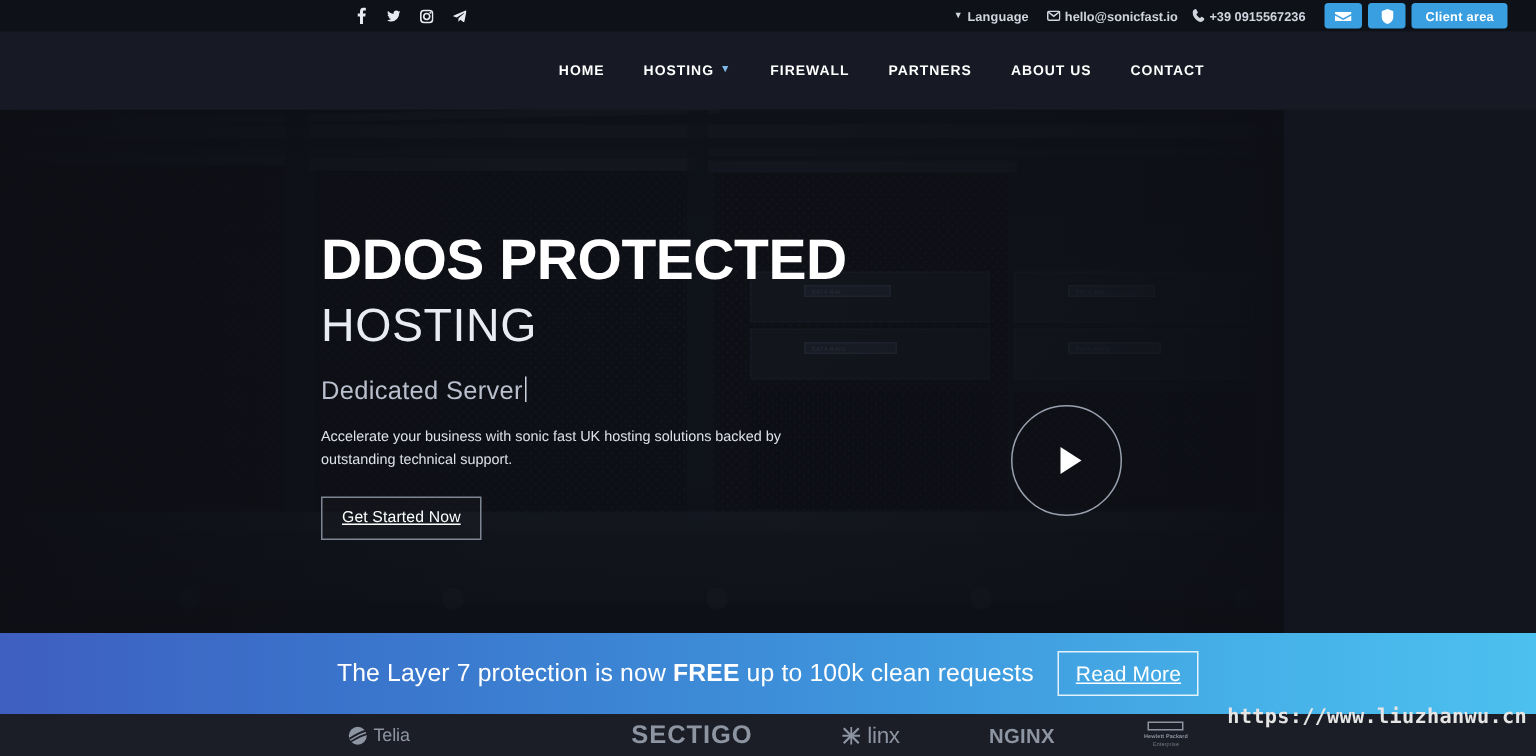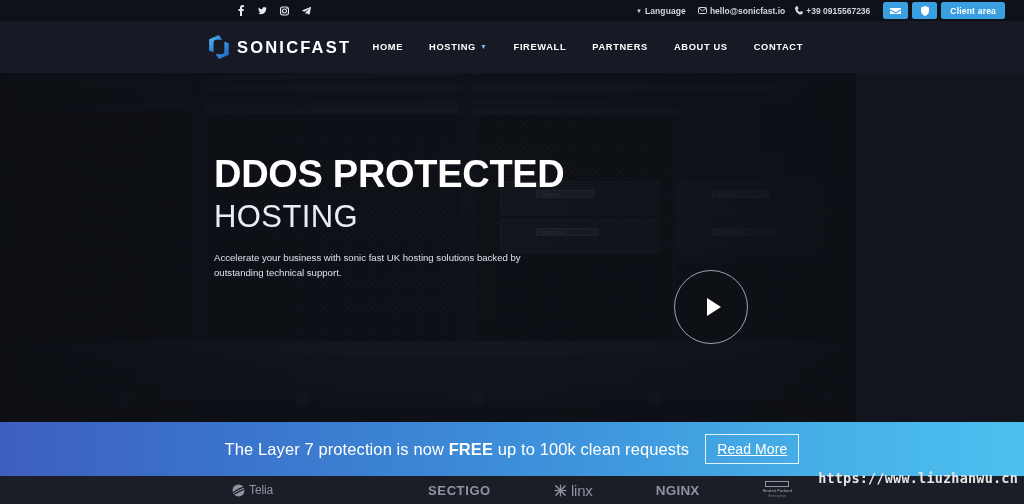--- a/index.html
+++ b/index.html
@@ -164,21 +164,21 @@
     position:absolute; top:476px; left:0; width:1024px; height:28px;
     background:#1b1e26; display:flex; align-items:center; z-index:20;text-align:center;
   }
   .plogos {
     position:absolute; left:232px; width:560px; height:28px;
     display:flex; align-items:center; justify-content:space-between;
   }
   .plogo { color:#8d94a2; display:flex; align-items:center; gap:4px; }
   .plogo.telia { font-size:12px; letter-spacing:-.1px; }
   .plogo.cpanel { font-size:10px; font-weight:bold; font-style:italic; letter-spacing:-.6px;margin-top:36px; }
-  .plogo.sectigo { font-size:13px; font-weight:bold; letter-spacing:.6px; }
+  .plogo.sectigo { font-size:17px; font-weight:bold; letter-spacing:.6px; }
   .plogo.linx { font-size:15px; font-weight:normal; letter-spacing:-.2px; }
   .plogo.nginx { font-size:13.5px; font-weight:bold; letter-spacing:.2px; }
   .hpe { display:flex; flex-direction:column; gap:2px; }
   .hpe .rect { width:24px; height:6px; border:1.3px solid #8d94a2; }
   .hpe .htxt { font-size:3.6px; color:#8d94a2; line-height:1.35; font-weight:bold; letter-spacing:.1px; }
   .hpe .htxt span { display:block; font-weight:normal; color:#767c89; }
 
   .watermark {
     position:absolute; right:6px; top:470px; z-index:60;
     color:#e5e5e5; font-size:13.5px; letter-spacing:.2px;
@@ -249,34 +249,20 @@
             <path fill="#fff" d="M4 0 0 1.5v3.3C0 7.3 1.7 9.3 4 10c2.3-.7 4-2.7 4-5.2V1.5z"></path>
           </svg>
       </div>
       <div class="tbtn client">
         <span>Client area</span>
       </div>
     </div>
   </div>
 
   <div class="navbar">
-    <div class="logo">
-      <svg class="mark" viewBox="0 0 22 24">
-        <defs>
-          <linearGradient id="lg" x1="0" y1="0" x2="1" y2="1">
-            <stop offset="0%" stop-color="#5fc8f5"></stop>
-            <stop offset="55%" stop-color="#2f84d8"></stop>
-            <stop offset="100%" stop-color="#1b5fb5"></stop>
-          </linearGradient>
-        </defs>
-        <path fill="url(#lg)" d="M11 0 1.2 4.2v11.2l4.4 2.1V7.4c0-1.6 1.3-2.6 2.9-2.6h5.7L11 0z"></path>
-        <path fill="url(#lg)" d="M11 24l9.8-4.2V8.6l-4.4-2.1v10.1c0 1.6-1.3 2.6-2.9 2.6H7.8L11 24z"></path>
-      </svg>
-      <span class="wordmark">SONICFAST</span>
-    </div>
 
     <div class="menu">
       <a href="#">
           <span>HOME</span>
         </a>
       <a href="#">
         <span>HOSTING</span>
         <span class="chev">▼</span>
       </a>
       <a href="#">
@@ -345,21 +331,26 @@
       <div class="screw" style="left:822px;top:318px;width:16px;height:16px;opacity:.7;"></div>
       <div class="label-chip" style="left:860px;top:314px;width:46px;height:9px;">C 2 1200 W</div>
       <div class="bar dk" style="left:0;top:334px;width:1024px;height:15px;"></div>
 
       <div class="hero-vignette"></div>
     </div>
 
     <div class="hero-content">
       <div class="h1">DDOS PROTECTED</div>
       <div class="h2">HOSTING</div>
+      <div class="typed">
+        <span>Dedicated Server</span>
+        <span class="caret-bar"></span>
+      </div>
       <div class="hero-desc">Accelerate your business with sonic fast UK hosting solutions backed by outstanding technical support.</div>
+      <a class="cta" href="#">Get Started Now</a>
     </div>
 
     <div class="play">
       <span class="tri"></span>
     </div>
   </div>
 
   <div class="banner">
     <div class="banner-text">
       <span>The Layer 7 protection is now </span><b>FREE</b><span> up to 100k clean requests</span>

